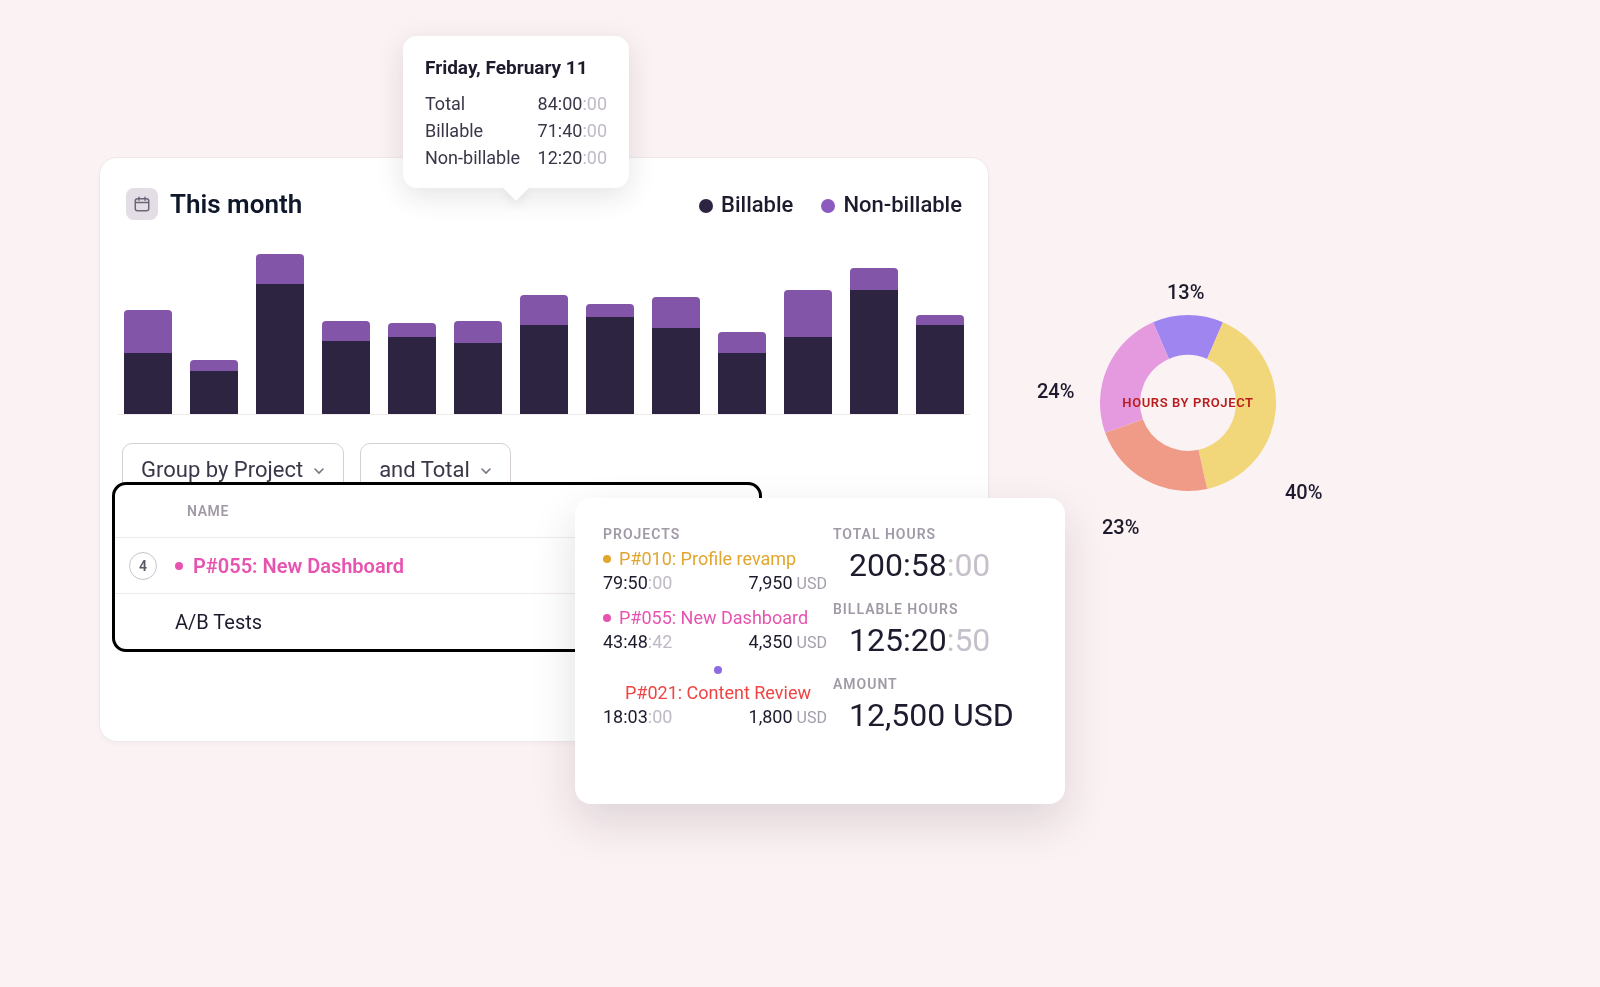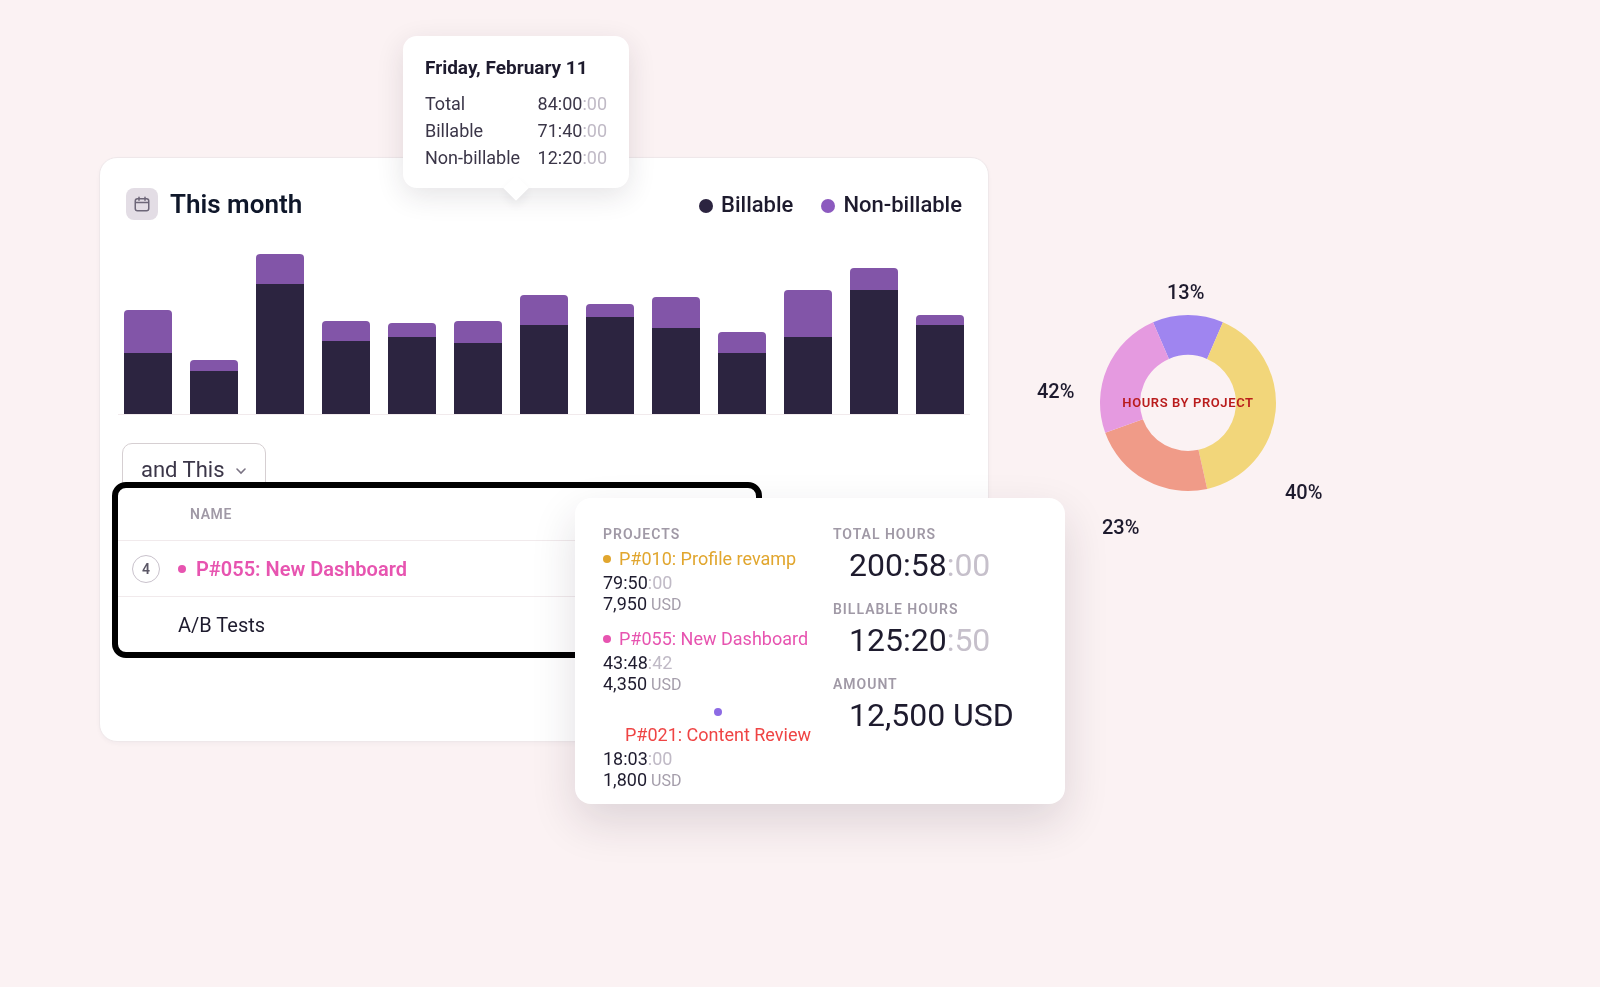--- a/index.html
+++ b/index.html
@@ -77,21 +77,21 @@
     display:flex; align-items:center; gap:10px;
     border:1px solid #d6cfd2; border-radius:10px;
     padding:0 18px; height:52px;
     font-size:22px; color:#3b3648;
     background:#fff;
   }
   .chev { color:#7a7383; }
 
   
   .table-card {
-    border:6px solid #000000; border-radius:14px;
+    border:3px solid #000000; border-radius:14px;
     overflow:hidden;
     position:absolute;
     left:112px;
     top:482px;
     width:650px;
     background:#fff;
   }
   .thead {
     display:flex; align-items:center;
     height:52px;
@@ -173,21 +173,20 @@
     margin-bottom:14px;
   }
   .proj-title { font-size:18px; font-weight:400; display:flex; align-items:center; gap:8px; }
   .proj-title.yellow { color:#e1a62e; }
   .proj-title.pink   { color:#e754b0; }
   .proj-title.violet { color:#ef4444;flex-direction:column; }
   .proj-row {
     display:flex; justify-content:space-between; align-items:baseline;
     font-size:18px; margin-top:3px; padding-right:6px;
     color:#1e1b2e;
-    flex-direction:column;
   }
   .proj-row .mute { color:#c0bac6; }
   .proj-row .usd  { color:#a49daa; font-size:16px; margin-left:4px;}
   .pbullet { width:8px; height:8px; border-radius:50%; }
   .pb-yellow{ background:#e1a62e; } .pb-pink{ background:#e754b0; } .pb-violet{ background:#8d6be4; }
 
   
   .donut-wrap {
     position:absolute;
     left:1088px; top:303px;
@@ -278,21 +277,29 @@
         <div class="seg-bottom" style="height: 124.324px;"></div>
       </div>
       <div class="bar">
         <div class="seg-top" style="height: 10.8108px;"></div>
         <div class="seg-bottom" style="height: 88.6486px;"></div>
       </div>
     </div>
 
   <div class="filters">
     <div class="sel">
-      <span>and This</span>
+      <span>Group by Project</span>
+      <span class="chev">
+        <svg width="12" height="12" viewBox="0 0 12 12">
+            <path d="M2 4l4 4 4-4" stroke="#7a7383" stroke-width="1.6" fill="none" stroke-linecap="round"></path>
+          </svg>
+      </span>
+    </div>
+    <div class="sel">
+      <span>and Total</span>
       <span class="chev">
         <svg width="12" height="12" viewBox="0 0 12 12">
             <path d="M2 4l4 4 4-4" stroke="#7a7383" stroke-width="1.6" fill="none" stroke-linecap="round"></path>
           </svg>
       </span>
     </div>
   </div>
 </div>
 
 <div class="table-card">
@@ -392,13 +399,13 @@
       <path d="M 59.59830262144787 92.94033752530488 A 44 44 0 0 1 8.601246166014086 64.90446849079284 L 27.418861545098594 58.129710085887 A 24 24 0 0 0 55.23543779351702 73.42200228652993 Z" fill="#f09b88"></path>
       <path d="M 8.601246166014086 64.90446849079284 A 44 44 0 0 1 32.52549281206963 9.618796469904836 L 40.468450624765254 27.97388898358446 A 24 24 0 0 0 27.418861545098594 58.129710085887 Z" fill="#e59ae0"></path>
     </svg>
   <div class="donut-center">
     <span>HOURS BY PROJECT</span>
   </div>
 </div>
 <span class="pct-label" style="left:1167px; top:280px;">13%</span>
 <span class="pct-label" style="left:1285px; top:480px;">40%</span>
 <span class="pct-label" style="left:1102px; top:515px;">23%</span>
-<span class="pct-label" style="left:1037px; top:379px;">42%</span>
+<span class="pct-label" style="left:1037px; top:379px;">24%</span>
 
 </body></html>

